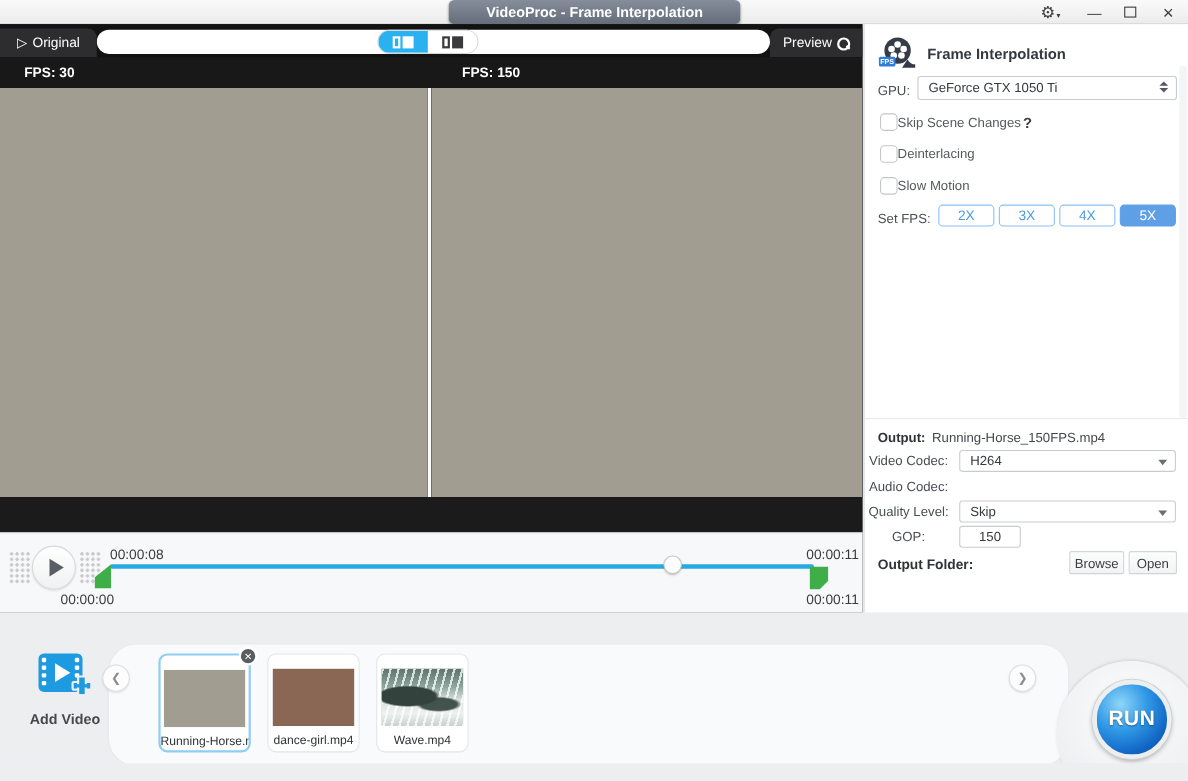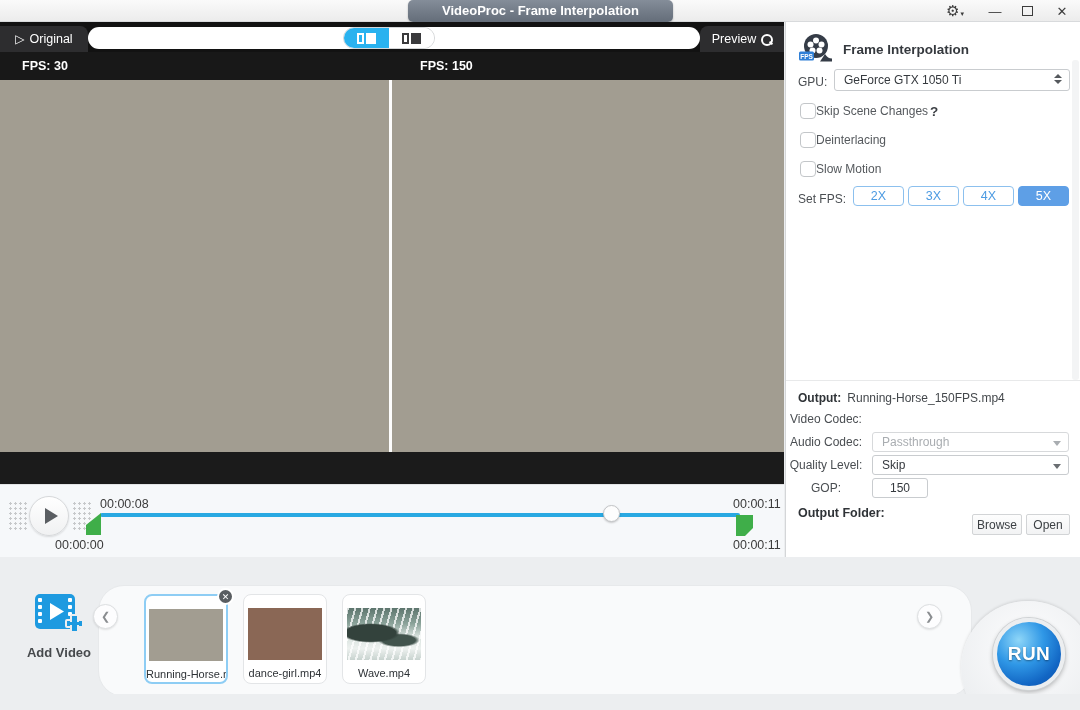--- a/index.html
+++ b/index.html
@@ -88,21 +88,21 @@
   .out-row b{color:#2f3337;}
   .out-row span{color:#44484c;margin-left:6px;}
   .sel-row{position:absolute;left:0;width:295px;height:20px;}
   .sel-row .lab{position:absolute;left:0;width:80px;text-align:center;font-size:12px;color:#4a4e52;top:3px;}
   .dd{position:absolute;left:86px;top:0;width:197px;height:20px;border:1px solid #c9cccf;border-radius:3px;background:#fff;font-size:12px;color:#35393e;display:flex;align-items:center;padding:0 18px 0 9px;}
   .dd .arr{position:absolute;right:7px;top:8px;width:0;height:0;border-left:4.5px solid transparent;border-right:4.5px solid transparent;border-top:5px solid #6a6e72;}
   .dd.disabled{color:#a9adb1;border-color:#d7d9db;}
   .dd.disabled .arr{border-top-color:#a9adb1;}
   .gop-input{position:absolute;left:86px;top:0;width:56px;height:20px;border:1px solid #c9cccf;border-radius:3px;background:#fff;font-size:12px;color:#35393e;text-align:center;line-height:18px;}
   .folder-label{position:absolute;left:12px;top:484px;font-size:12.5px;font-weight:bold;color:#2f3337;}
-  .fbtn{position:absolute;top:492px;height:21px;background:linear-gradient(#fdfdfd,#f2f3f4);border:1px solid #d2d4d6;border-radius:2px;font-size:12px;color:#3c4044;display:flex;align-items:center;justify-content:center;}
+  .fbtn{position:absolute;top:479px;height:21px;background:linear-gradient(#fdfdfd,#f2f3f4);border:1px solid #d2d4d6;border-radius:2px;font-size:12px;color:#3c4044;display:flex;align-items:center;justify-content:center;}
   .browse{left:186px;width:50px;}
   .open{left:240px;width:44px;}
   .path{position:absolute;left:12px;top:507px;font-size:11px;color:#9b9ea1;}
 
   
   .bottom{position:absolute;left:0;top:557px;width:1080px;height:153px;background:#eceef0;}
   .files-panel{position:absolute;left:98px;top:28px;width:874px;height:112px;background:#f9fafb;border:1px solid #e7e9eb;border-radius:26px;}
   .mound{position:absolute;left:961px;top:44px;width:134px;height:134px;border-radius:50%;background:radial-gradient(circle at 50% 35%,#fdfdfe,#edeff1 70%,#e4e6e8);box-shadow:0 -1px 3px rgba(0,0,0,.12);}
   .runbtn{position:absolute;left:993px;top:61px;width:72px;height:72px;border-radius:50%;background:radial-gradient(circle at 34% 28%,#8ed6f8,#2f97e6 40%,#1266c4 72%,#0b4ea6);border:4px solid #eceef0;box-shadow:0 0 0 1px #cfd2d4,0 2px 5px rgba(0,0,0,.3);color:#fff;font-weight:bold;font-size:19px;letter-spacing:.5px;display:flex;align-items:center;justify-content:center;text-shadow:0 1px 2px rgba(0,0,0,.4);}
   .addvideo{position:absolute;left:14px;top:34px;width:90px;text-align:center;}
@@ -463,27 +463,27 @@
 
     <div class="rp-scroll"></div>
     <div class="rp-div"></div>
 
     <div class="out-row">
       <b>Output:</b><span>Running-Horse_150FPS.mp4</span>
     </div>
 
     <div class="sel-row" style="top:387px">
       <span class="lab">Video Codec:</span>
+      <div class="dd">
+        <span>H264</span>
+        <span class="arr"></span>
+      </div>
     </div>
     <div class="sel-row" style="top:410px">
       <span class="lab">Audio Codec:</span>
-      <div class="dd disabled">
-        <span>Passthrough</span>
-        <span class="arr"></span>
-      </div>
     </div>
     <div class="sel-row" style="top:433px">
       <span class="lab">Quality Level:</span>
       <div class="dd">
         <span>Skip</span>
         <span class="arr"></span>
       </div>
     </div>
     <div class="sel-row" style="top:456px">
       <span class="lab">GOP:</span>

